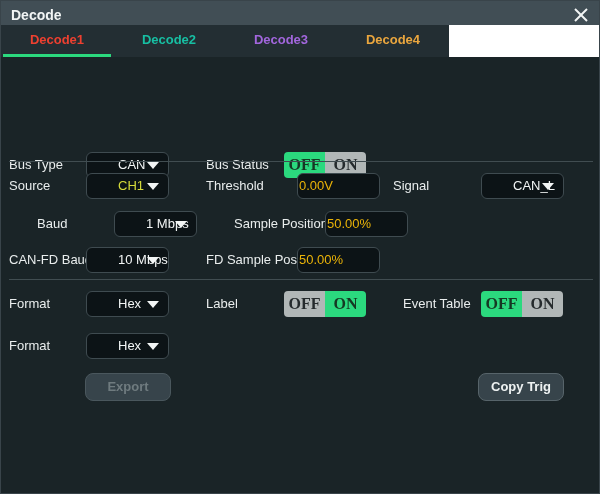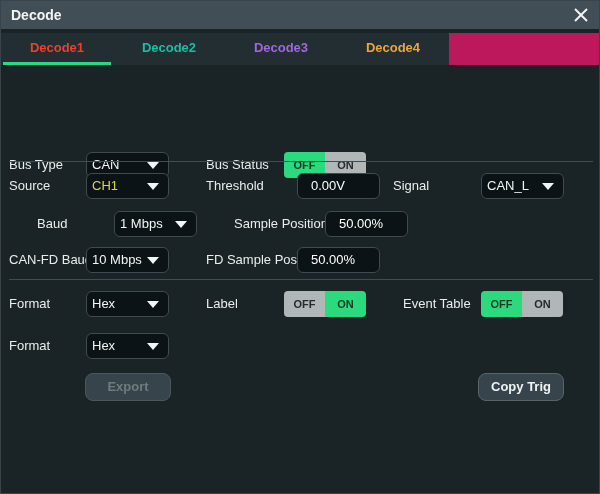--- a/index.html
+++ b/index.html
@@ -5,34 +5,34 @@
   html,body{margin:0;padding:0;background:#0e1416;}
   *{box-sizing:border-box;font-family:"Liberation Sans","DejaVu Sans",sans-serif;}
   .dialog{position:relative;width:600px;height:494px;background:#1a2427;border:1px solid #39444a;overflow:hidden;}
 
   
   .titlebar{position:absolute;left:0;top:0;width:600px;height:28px;background:#414e55;}
   .title{position:absolute;left:10px;top:0;line-height:28px;font-size:14px;font-weight:bold;color:#f2f5f5;}
   .close{position:absolute;right:8px;top:3px;width:24px;height:22px;cursor:pointer;display:flex;align-items:center;justify-content:center;}
 
   
-  .tabstrip{position:absolute;left:0;top:32px;width:600px;height:32px;background:#be185d;}
+  .tabstrip{position:absolute;left:0;top:24px;width:600px;height:32px;background:#ffffff;}
   .tab{position:absolute;top:0;width:112px;height:32px;background:#232e33;text-align:center;font-size:13px;font-weight:bold;line-height:30px;cursor:pointer;}
   .tab .underline{display:none;}
   .tab.active .underline{display:block;position:absolute;left:2px;bottom:0;width:108px;height:3px;background:#2bd97e;}
 
   .content{position:absolute;left:0;top:60px;width:600px;height:434px;}
 
   .label{position:absolute;height:26px;line-height:26px;font-size:13px;color:#e9eded;white-space:nowrap;}
-  .dd{position:absolute;width:83px;height:26px;background:#0c1316;border:1px solid #3f4b50;border-radius:6px;color:#f2f5f5;font-size:13px;line-height:24px;padding-left:5px;cursor:pointer;}
+  .dd{position:absolute;width:83px;height:26px;background:#0c1316;border:1px solid #3f4b50;border-radius:6px;color:#f2f5f5;font-size:13px;line-height:24px;padding-left:31px;cursor:pointer;}
   .dd::after{content:"";position:absolute;right:9px;top:9px;width:0;height:0;border-left:6px solid transparent;border-right:6px solid transparent;border-top:7px solid #f2f5f5;}
-  .input{position:absolute;width:83px;height:26px;background:#0c1316;border:1px solid #3f4b50;border-radius:6px;color:#ffffff;font-size:13px;line-height:24px;padding-left:13px;cursor:text;}
+  .input{position:absolute;width:83px;height:26px;background:#0c1316;border:1px solid #3f4b50;border-radius:6px;color:#eab308;font-size:13px;line-height:24px;padding-left:1px;cursor:text;}
 
   .toggle{position:absolute;width:82px;height:26px;border-radius:4px;overflow:hidden;display:flex;cursor:pointer;}
-  .seg{flex:1;text-align:center;line-height:26px;font-size:11px;font-weight:bold;}
+  .seg{flex:1;text-align:center;line-height:26px;font-size:16px;font-weight:bold;font-family:Liberation Serif, serif;}
   .seg.green{background:#2bd97e;color:#153823;}
   .seg.gray{background:#b1b7b7;color:#252b2d;}
 
   .btn{position:absolute;width:86px;height:28px;background:#37444b;border:1px solid #57646a;border-radius:8px;color:#eef2f2;font-weight:bold;font-size:13px;text-align:center;line-height:26px;cursor:pointer;}
   .btn.disabled{color:#6f7b7f;border-color:#4a575d;cursor:default;}
 
   .divider{position:absolute;left:8px;width:584px;height:1px;background:#414d51;}
 
   
   .l1{left:8px;} .c1{left:85px;} .l2{left:205px;text-align:right;} .c2{left:296px;} .tg2{left:283px;} .l3{left:392px;} .c3{left:480px;}

